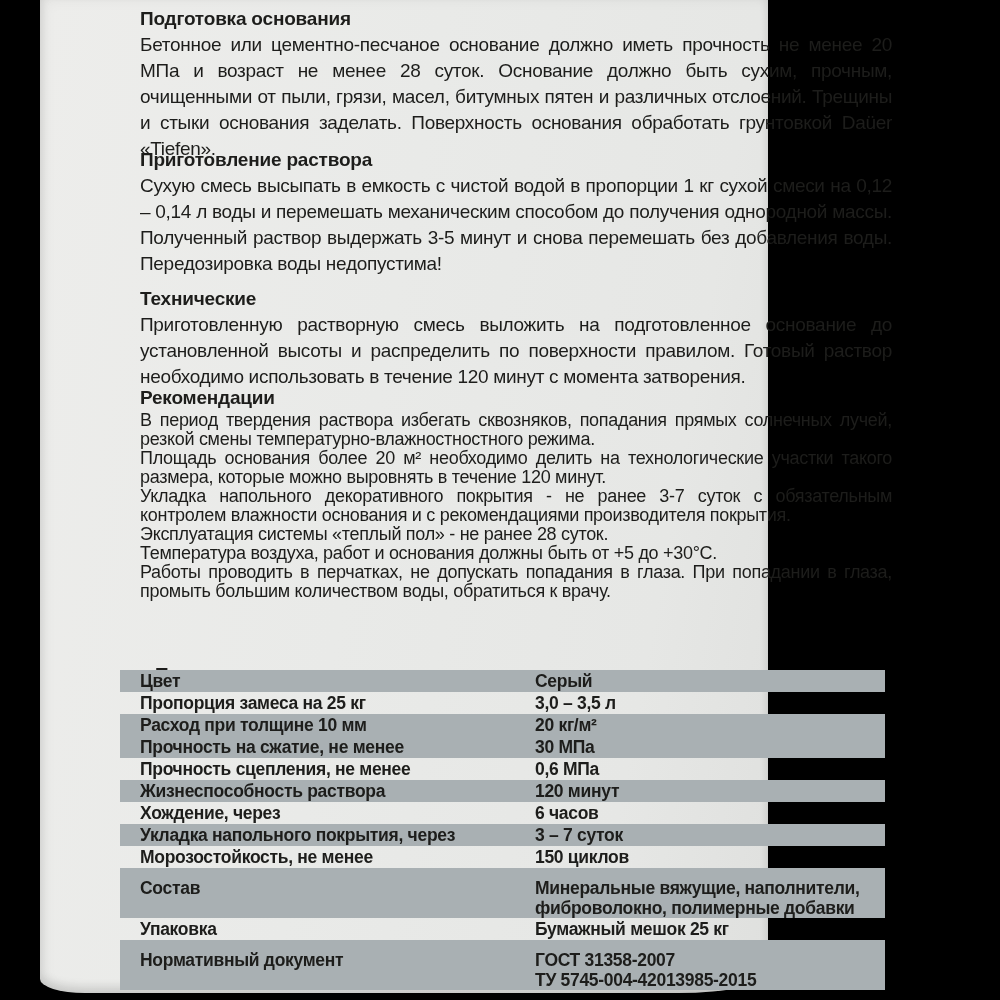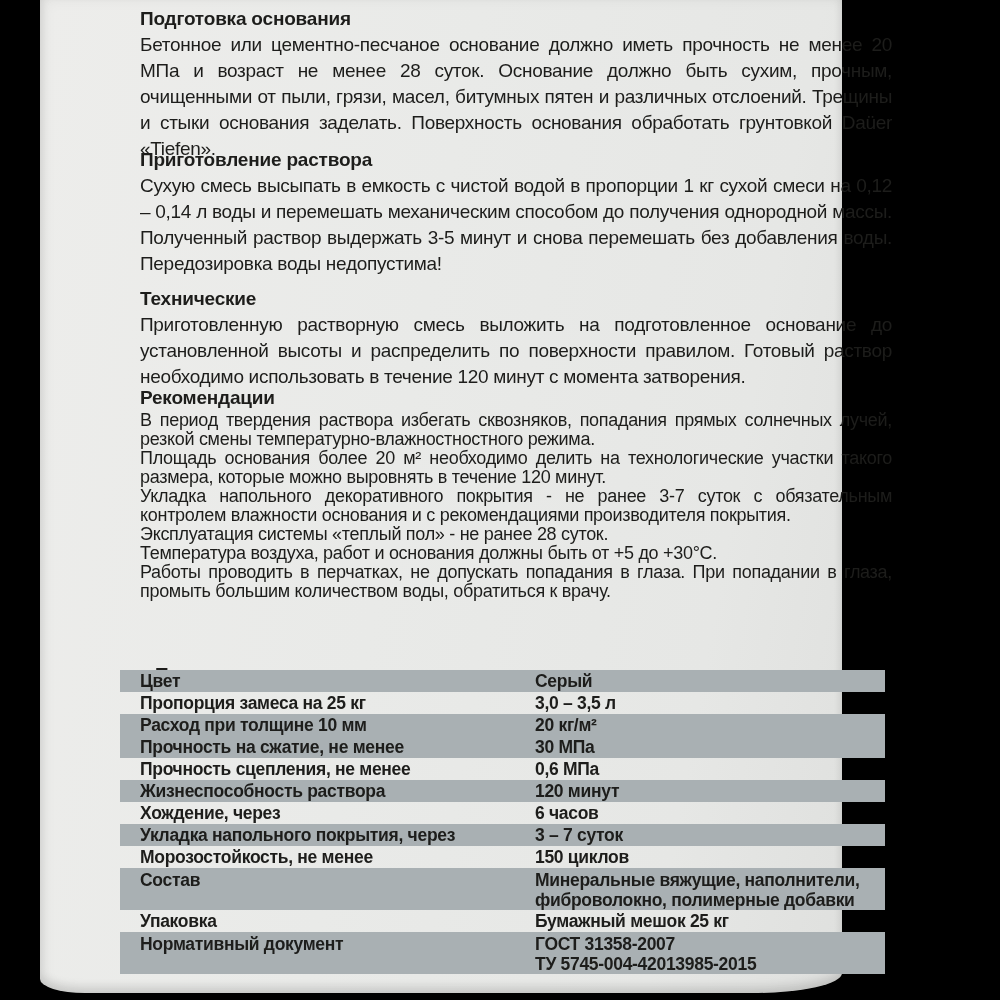--- a/index.html
+++ b/index.html
@@ -12,21 +12,21 @@
     position: relative;
     overflow: hidden;
     background: #000000;
     font-family: "Liberation Sans", "DejaVu Sans", sans-serif;
     color: #1d1d1b;
   }
   .paper {
     position: absolute;
     left: 40px;
     top: 0;
-    width: 802px;
+    width: 728px;
     height: 993px;
     background: linear-gradient(100deg, #ededeb 0%, #e9eae8 45%, #e6e7e5 80%, #dfe0de 100%);
     border-radius: 0 0 90px 45px / 0 0 20px 14px;
     box-shadow: inset 0 -6px 10px rgba(0,0,0,0.12), inset 4px 0 14px rgba(0,0,0,0.05);
   }
   .section { position: absolute; left: 100px; width: 752px; }
   .section h2 {
     margin: 0;
     font-size: 19px;
     line-height: 26px;
@@ -77,21 +77,21 @@
     line-height: 20px;
     letter-spacing: -0.3px;
   }
   .spec-value {
     flex: 1;
     font-size: 17.5px;
     line-height: 20px;
     letter-spacing: -0.3px;
   }
   .spec-row.double .spec-label,
-  .spec-row.double .spec-value { padding-top: 1px; }
+  .spec-row.double .spec-value { padding-top: 1px; margin-top: 8px; }
 </style>
 </head>
 <body>
 
 <div class="paper">
 
   <div class="section" style="top:6px;">
     <h2>Подготовка основания</h2>
     <p>Бетонное или цементно-песчаное основание должно иметь прочность не менее 20 МПа и возраст не менее 28 суток. Основание должно быть сухим, прочным, очищенными от пыли, грязи, масел, битумных пятен и различных отслоений. Трещины и стыки основания заделать. Поверхность основания обработать грунтовкой Daüer «Tiefen».</p>
   </div>

